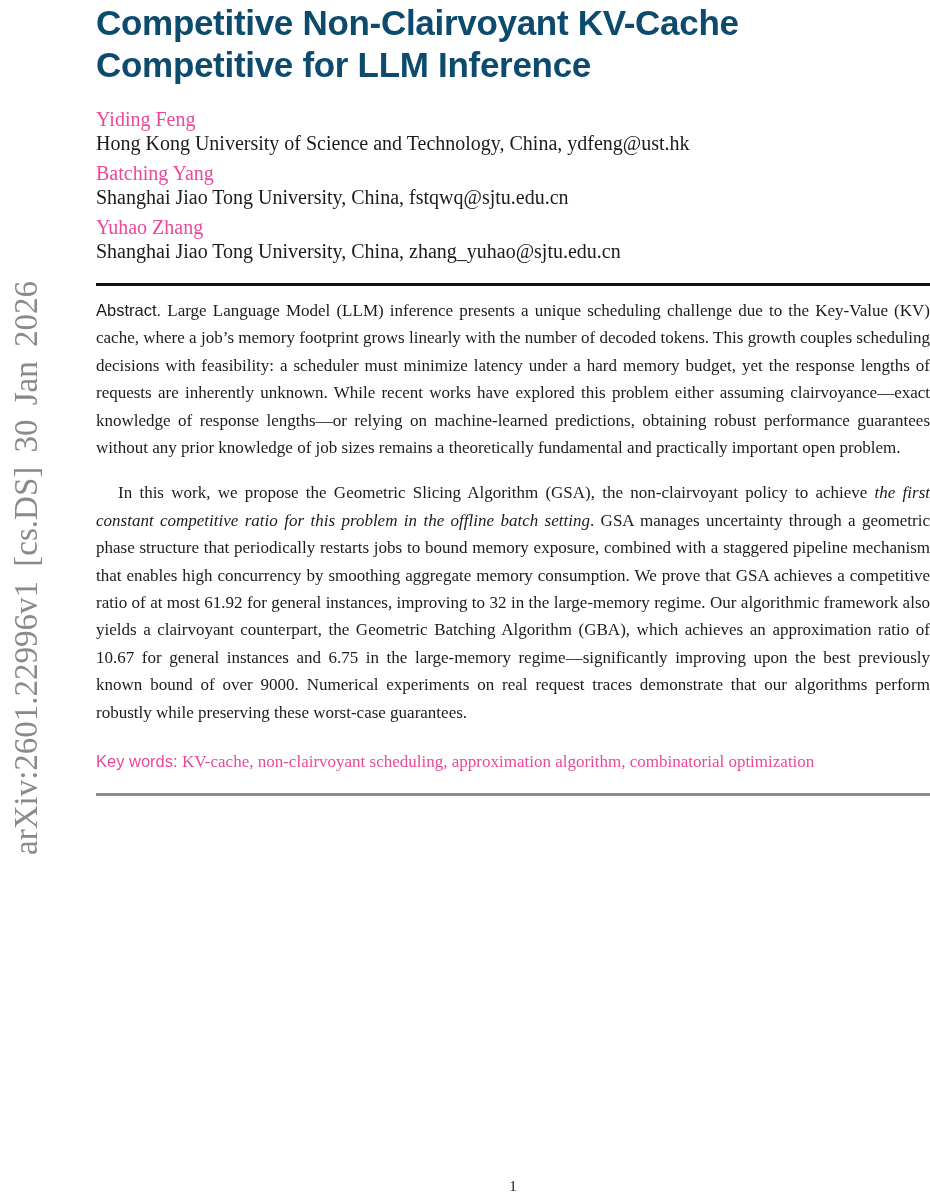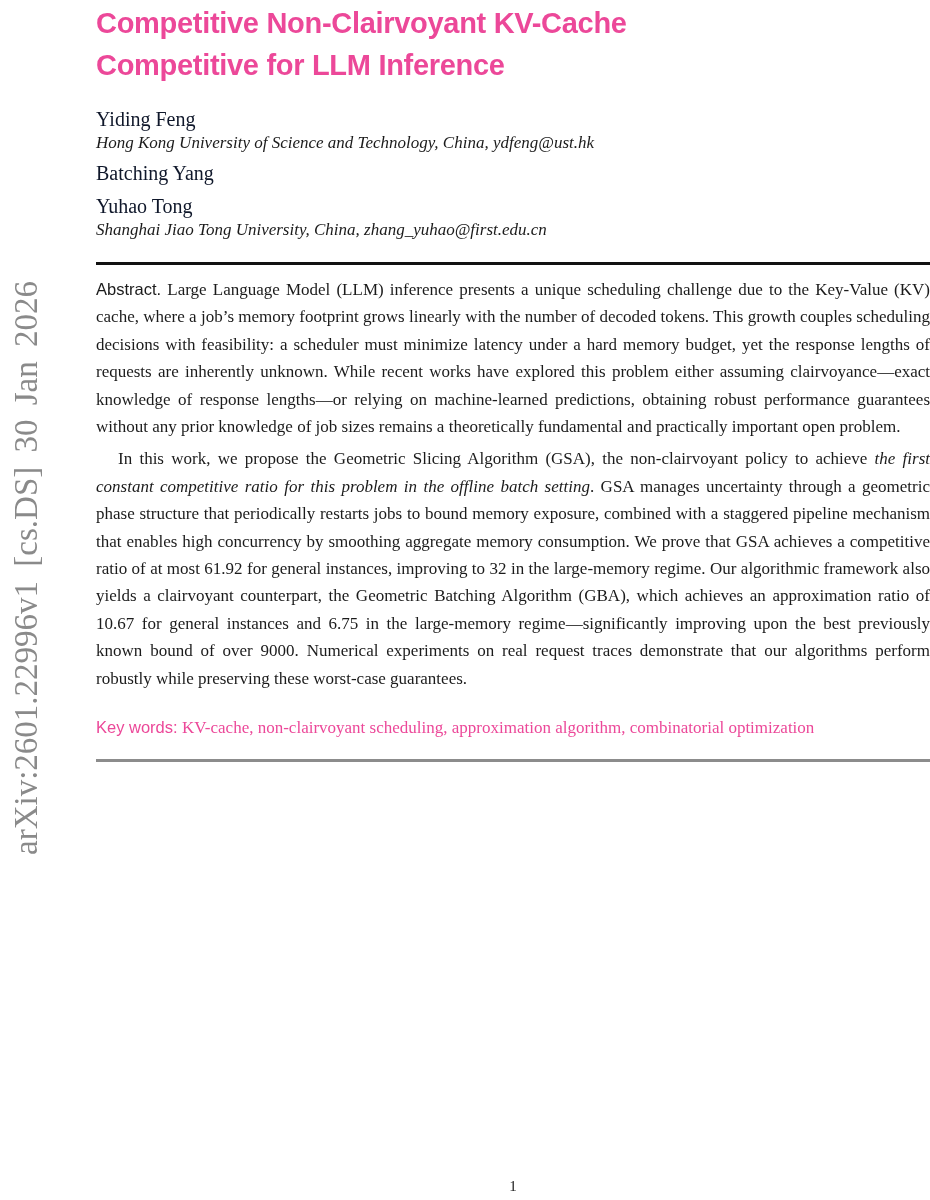--- a/index.html
+++ b/index.html
@@ -37,43 +37,42 @@
     position: absolute;
     left: 96px;
     top: 0;
     width: 834px;
   }
   .title {
     margin: 0;
     padding-top: 2px;
     font-family: "Liberation Sans", sans-serif;
     font-weight: bold;
-    font-size: 29px;
+    font-size: 35px;
     line-height: 42px;
     letter-spacing: -0.3px;
-    color: #ec4899;
+    color: #0c4a6e;
   }
   .title-line { display: block; }
   .authors {
     margin-top: 21px;
   }
   .author-block {
     margin-bottom: 9px;
   }
   .author-name {
     font-size: 20px;
     line-height: 24px;
-    color: #0f172a;
+    color: #ec4899;
   }
   .author-affiliation {
     margin-top: 3px;
-    font-size: 17px;
+    font-size: 20px;
     line-height: 18px;
     color: #1b1b1b;
-    font-style: italic;
   }
   .rule {
     border: 0;
     width: 100%;
   }
   .rule-top {
     margin-top: 23px;
     height: 3px;
     background: #111111;
   }
@@ -83,21 +82,21 @@
     background: #8c8c8c;
   }
   .para {
     margin: 0;
     font-size: 17px;
     line-height: 27.4px;
     text-align: justify;
     color: #1b1b1b;
   }
   .para.p1 { margin-top: 11px; }
-  .para.p2 { margin-top: 5px; text-indent: 22px; }
+  .para.p2 { margin-top: 18px; text-indent: 22px; }
   .inline-label {
     font-family: "Liberation Sans", sans-serif;
     font-weight: normal;
     font-size: 16.5px;
   }
   .italic { font-style: italic; }
   .keywords {
     margin: 22px 0 0 0;
     font-size: 17px;
     line-height: 27.4px;
@@ -127,24 +126,25 @@
       <span class="title-line">Competitive for LLM Inference</span>
     </h1>
 
     <div class="authors">
       <div class="author-block">
         <div class="author-name">Yiding Feng</div>
         <div class="author-affiliation">Hong Kong University of Science and Technology, China, ydfeng@ust.hk</div>
       </div>
       <div class="author-block">
         <div class="author-name">Batching Yang</div>
+        <div class="author-affiliation">Shanghai Jiao Tong University, China, fstqwq@sjtu.edu.cn</div>
       </div>
       <div class="author-block">
-        <div class="author-name">Yuhao Tong</div>
-        <div class="author-affiliation">Shanghai Jiao Tong University, China, zhang_yuhao@first.edu.cn</div>
+        <div class="author-name">Yuhao Zhang</div>
+        <div class="author-affiliation">Shanghai Jiao Tong University, China, zhang_yuhao@sjtu.edu.cn</div>
       </div>
     </div>
 
     <div class="rule rule-top"></div>
 
     <div class="abstract">
       <p class="para p1"><span class="inline-label">Abstract.</span>
         <span>Large Language Model (LLM) inference presents a unique scheduling challenge due to the Key-Value (KV) cache, where a job’s memory footprint grows linearly with the number of decoded tokens. This growth couples scheduling decisions with feasibility: a scheduler must minimize latency under a hard memory budget, yet the response lengths of requests are inherently unknown. While recent works have explored this problem either assuming clairvoyance—exact knowledge of response lengths—or relying on machine-learned predictions, obtaining robust performance guarantees without any prior knowledge of job sizes remains a theoretically fundamental and practically important open problem.</span></p>
       <p class="para p2"><span>In this work, we propose the Geometric Slicing Algorithm (GSA), the non-clairvoyant policy to achieve </span><span class="italic">the first constant competitive ratio for this problem in the offline batch setting</span><span>. GSA manages uncertainty through a geometric phase structure that periodically restarts jobs to bound memory exposure, combined with a staggered pipeline mechanism that enables high concurrency by smoothing aggregate memory consumption. We prove that GSA achieves a competitive ratio of at most 61.92 for general instances, improving to 32 in the large-memory regime. Our algorithmic framework also yields a clairvoyant counterpart, the Geometric Batching Algorithm (GBA), which achieves an approximation ratio of 10.67 for general instances and 6.75 in the large-memory regime—significantly improving upon the best previously known bound of over 9000. Numerical experiments on real request traces demonstrate that our algorithms perform robustly while preserving these worst-case guarantees.</span></p>
     </div>

